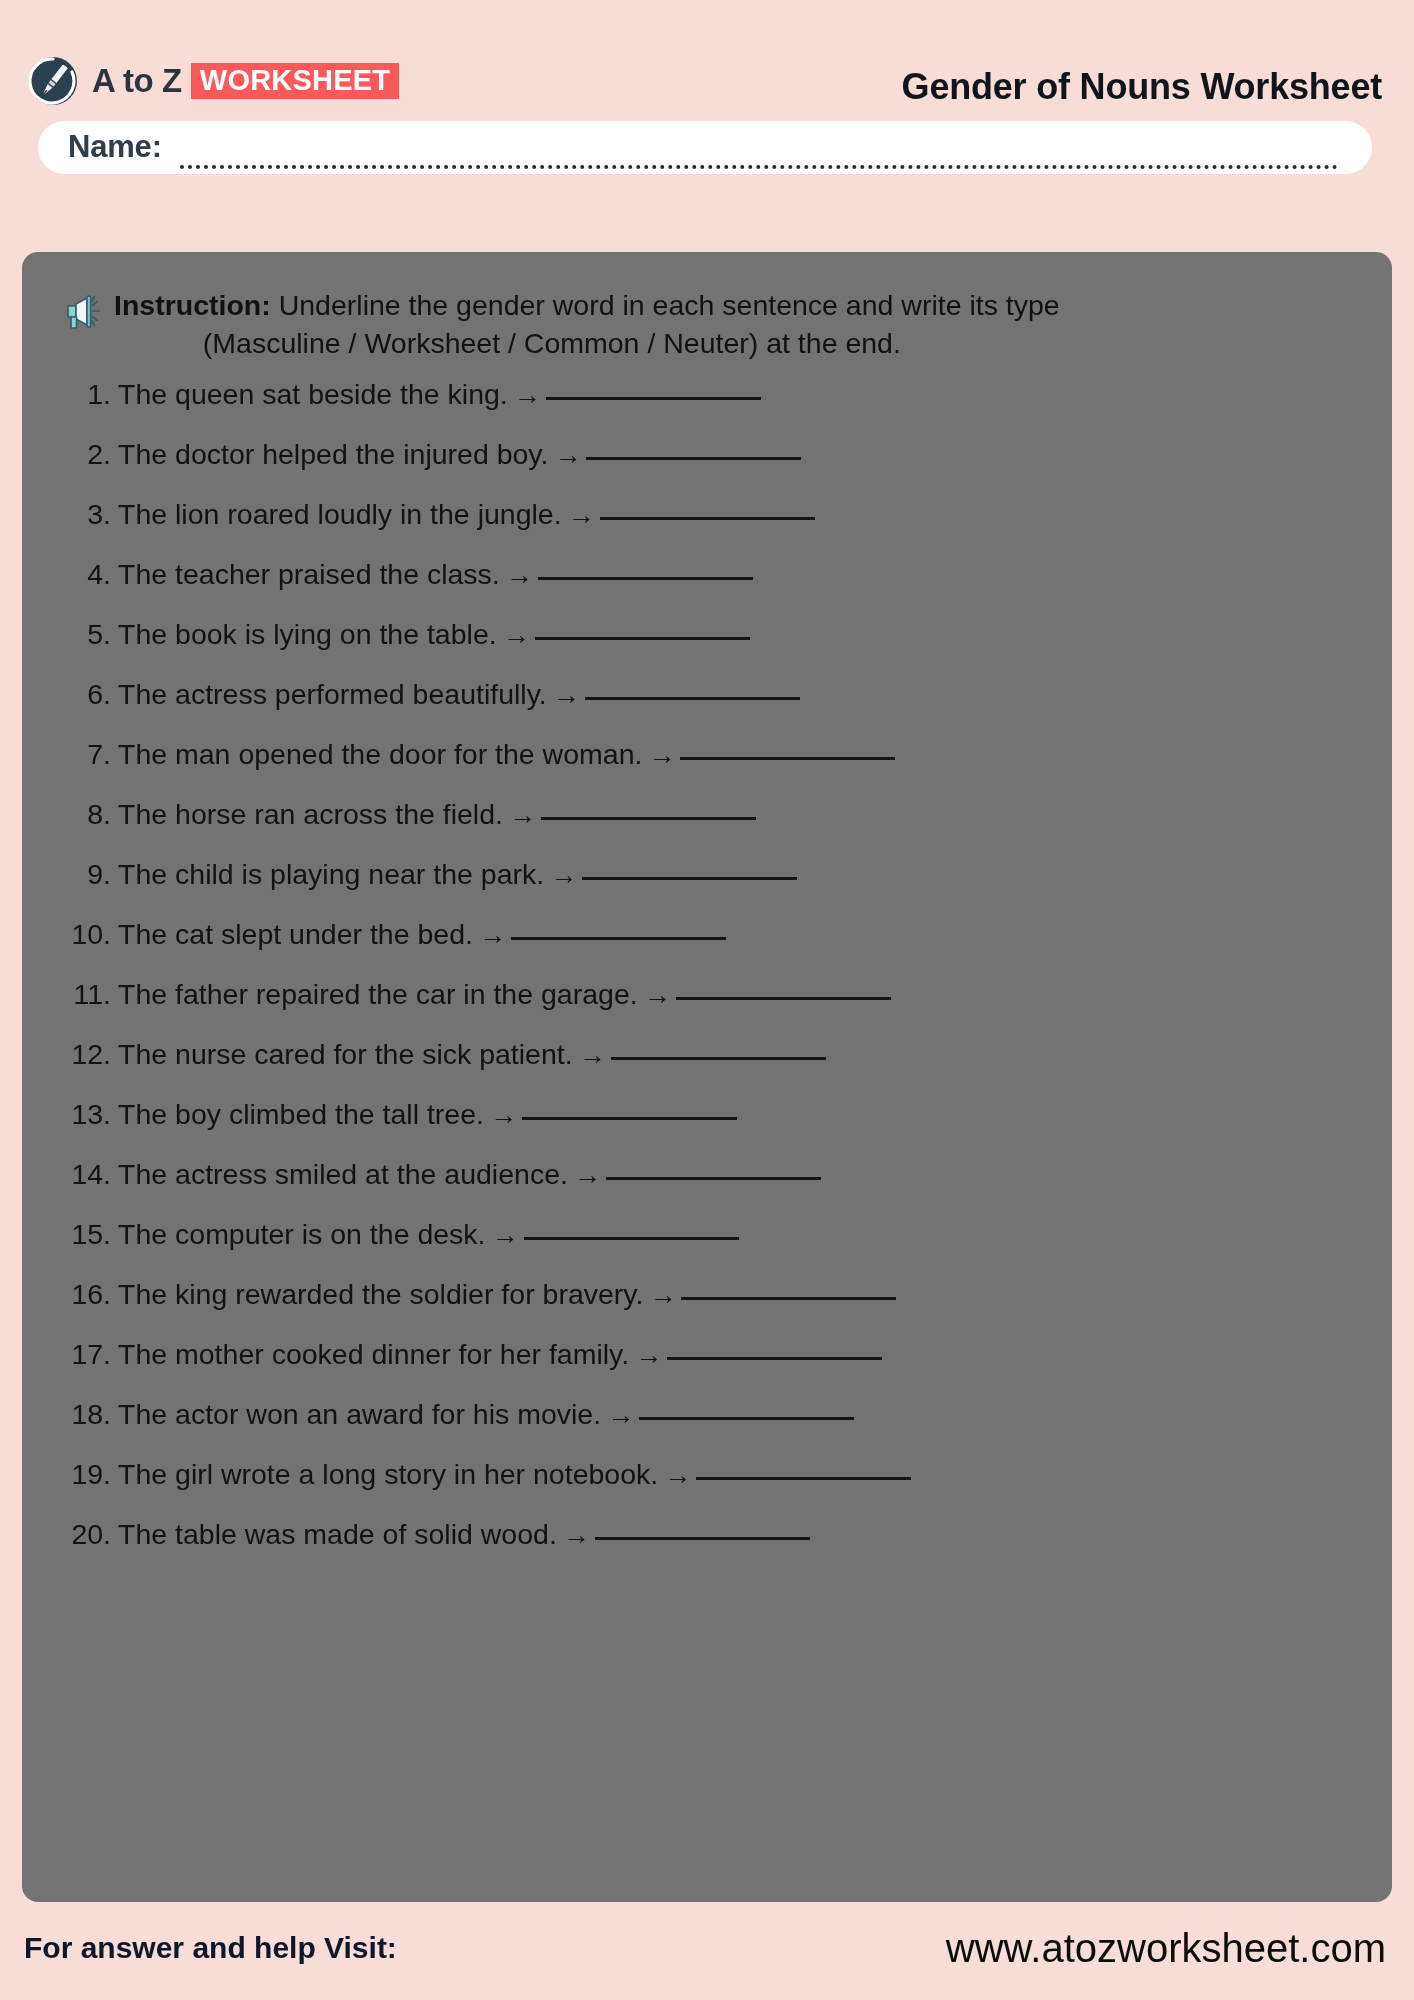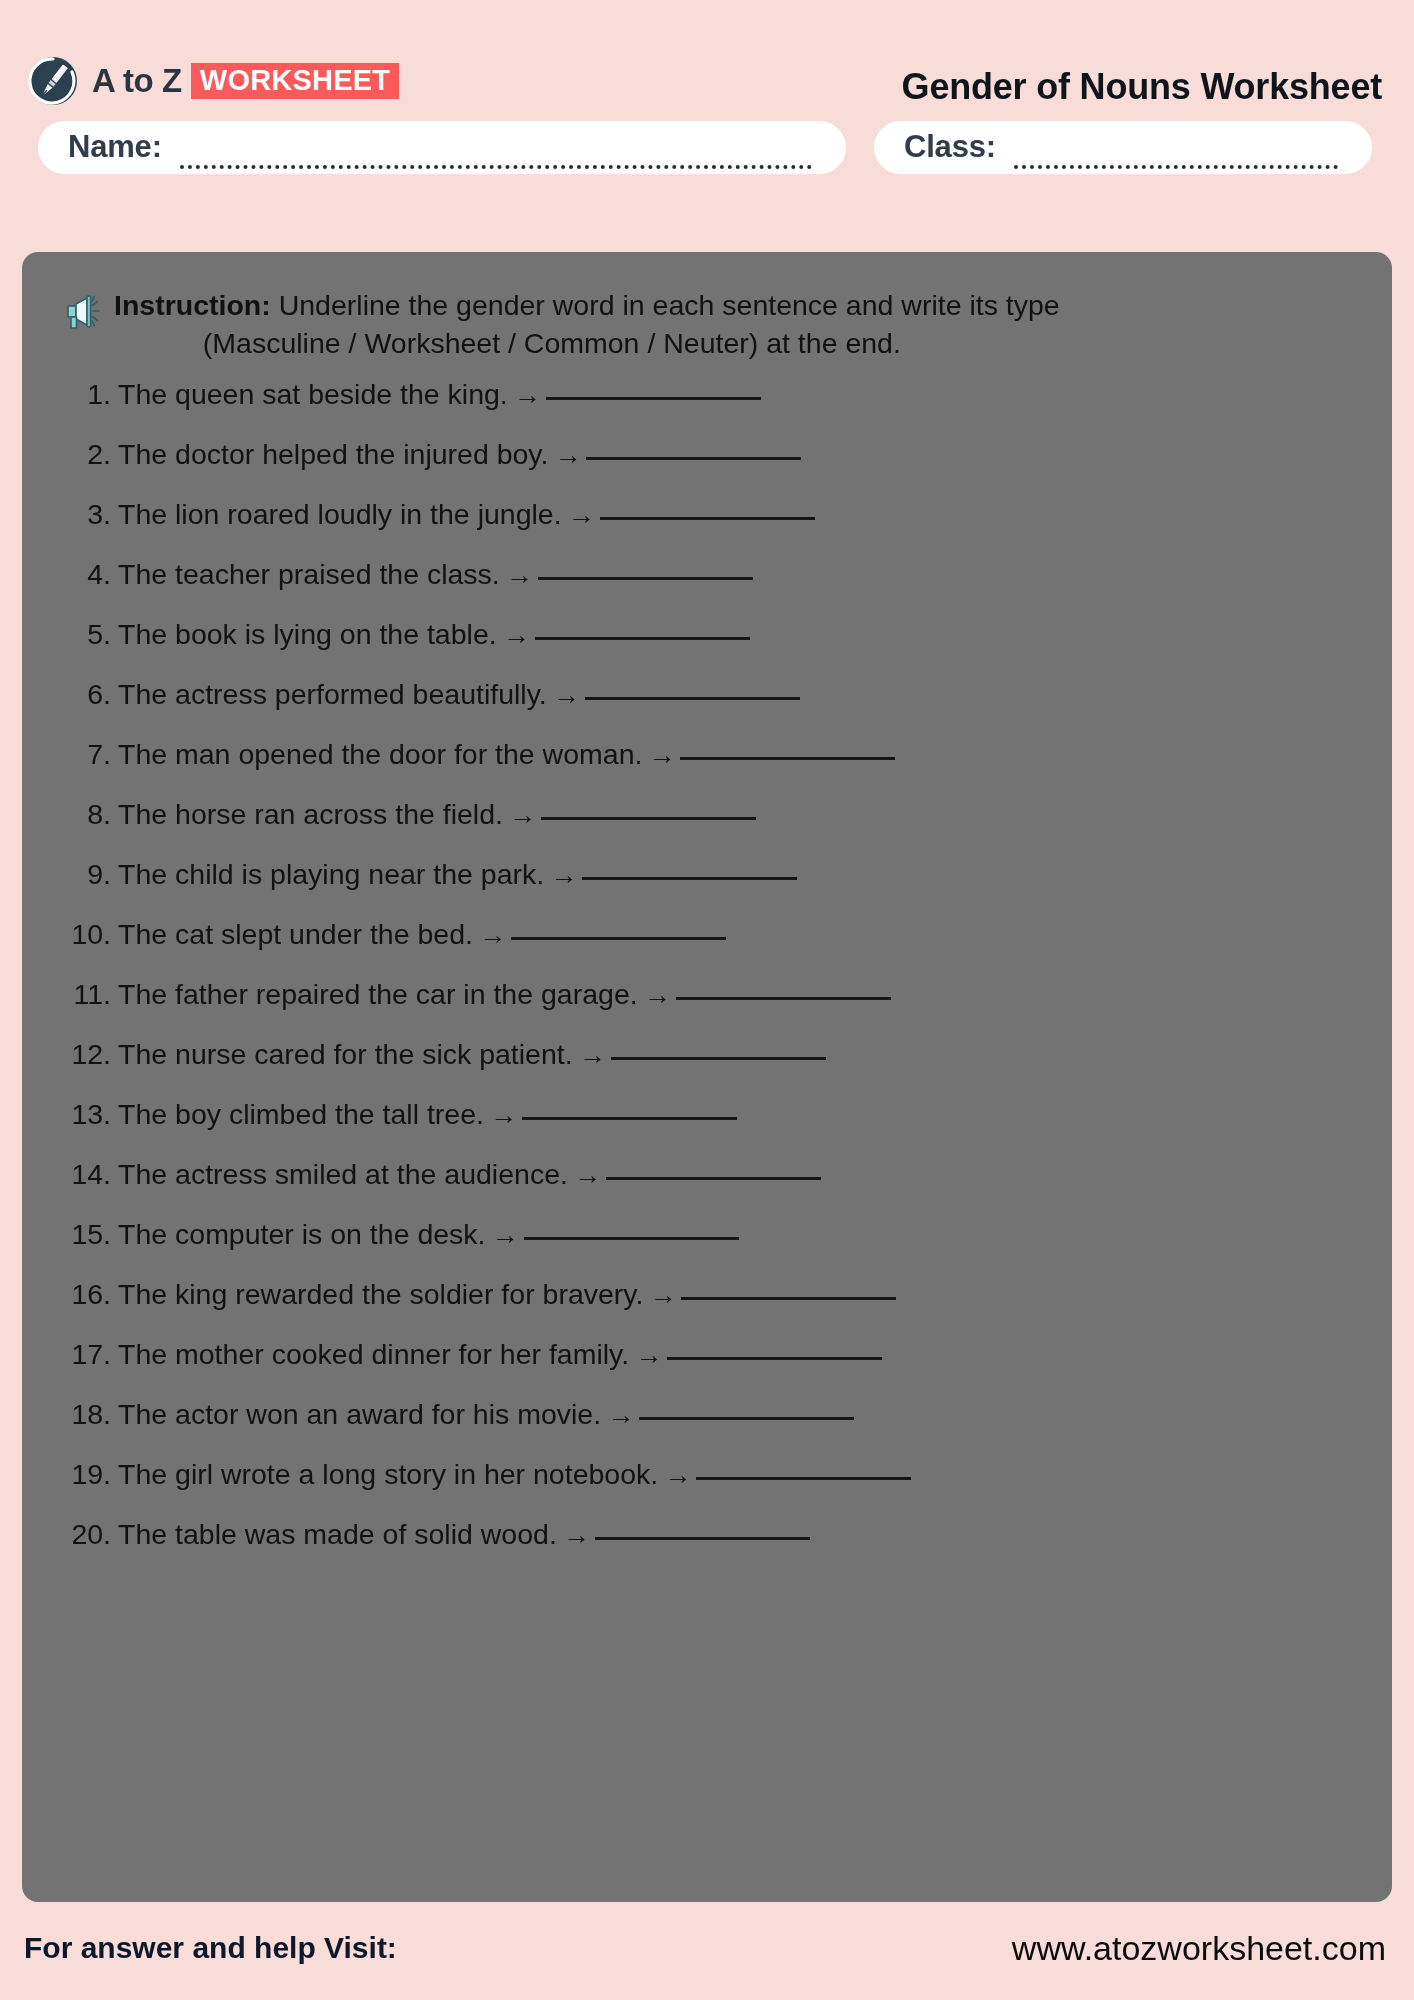--- a/index.html
+++ b/index.html
@@ -189,21 +189,21 @@
     justify-content: space-between;
     padding: 0 28px 14px 24px;
     box-sizing: border-box;
   }
   .footer-left {
     font-size: 30px;
     font-weight: 600;
     color: #0f172a;
   }
   .footer-right {
-    font-size: 34px;
+    font-size: 40px;
     font-weight: 500;
     color: #0c0c0c;
   }
 </style>
 </head>
 <body>
 
 <div class="header">
 
   <div class="brand">
@@ -226,24 +226,20 @@
   <div class="doc-title">Gender of Nouns Worksheet</div>
 </div>
 
 <div class="idbar">
 
   <div class="idfield name">
     <span class="idlabel">Name:</span>
     <span class="dotline"></span>
   </div>
 
-  <div class="idfield cls">
-    <span class="idlabel">Class:</span>
-    <span class="dotline"></span>
-  </div>
 </div>
 
 <div class="sheet">
 
   <div class="instruction">
     <svg class="megaphone" viewBox="0 0 44 44">
       <path d="M8 16 L8 27 L16 27 L16 16 Z" fill="#8fd0d0" stroke="#2e5f6b" stroke-width="1.6" stroke-linejoin="round"></path>
       <path d="M16 14 L27 8 L27 35 L16 29 Z" fill="#eef6f7" stroke="#2e5f6b" stroke-width="1.6" stroke-linejoin="round"></path>
       <rect x="27" y="6" width="3.6" height="31" rx="1.4" fill="#7fc3c6" stroke="#2e5f6b" stroke-width="1.6"></rect>
       <rect x="11" y="27" width="5.5" height="11" fill="#8fd0d0" stroke="#2e5f6b" stroke-width="1.6" stroke-linejoin="round"></rect>

